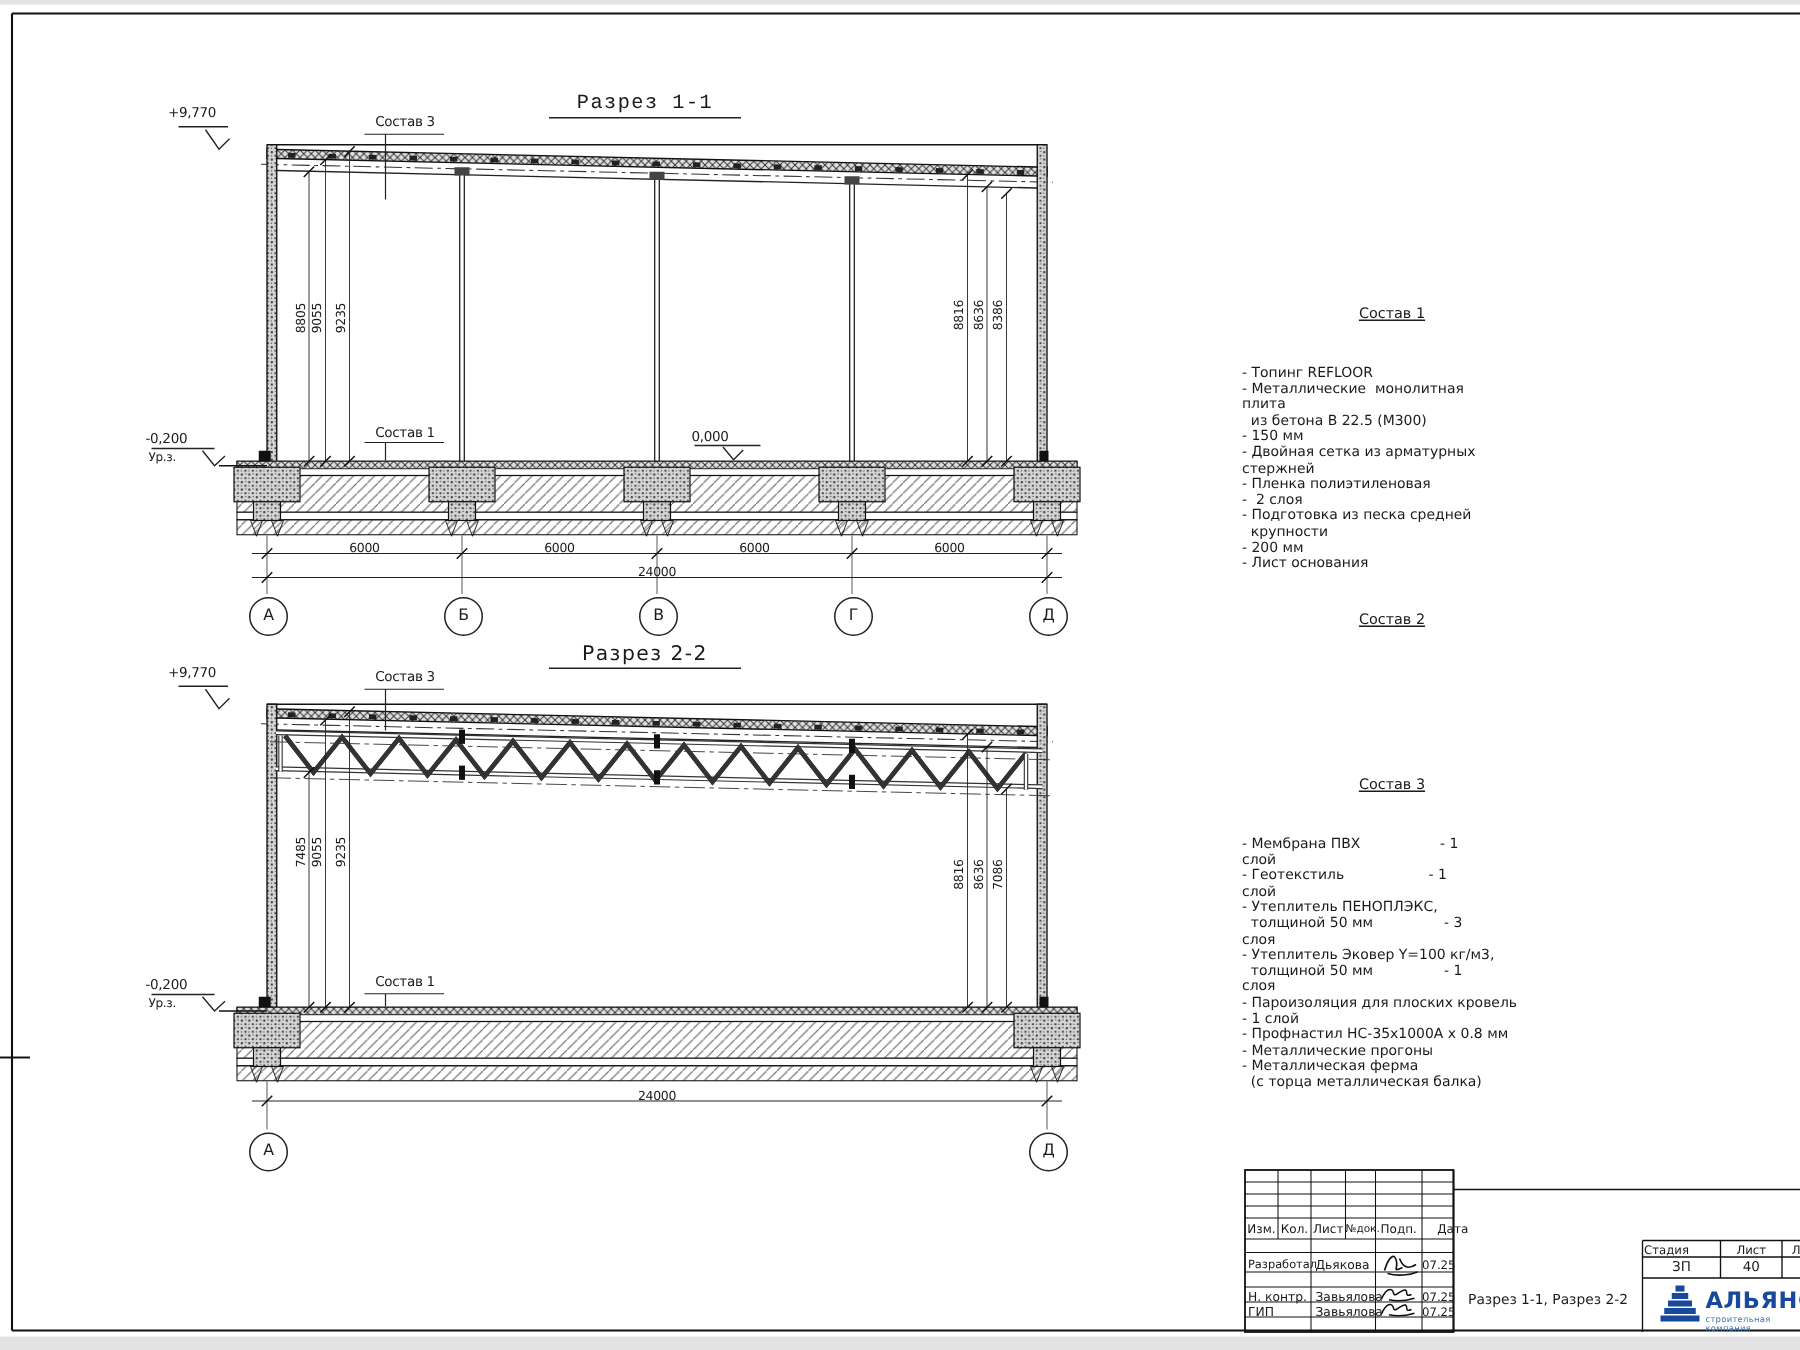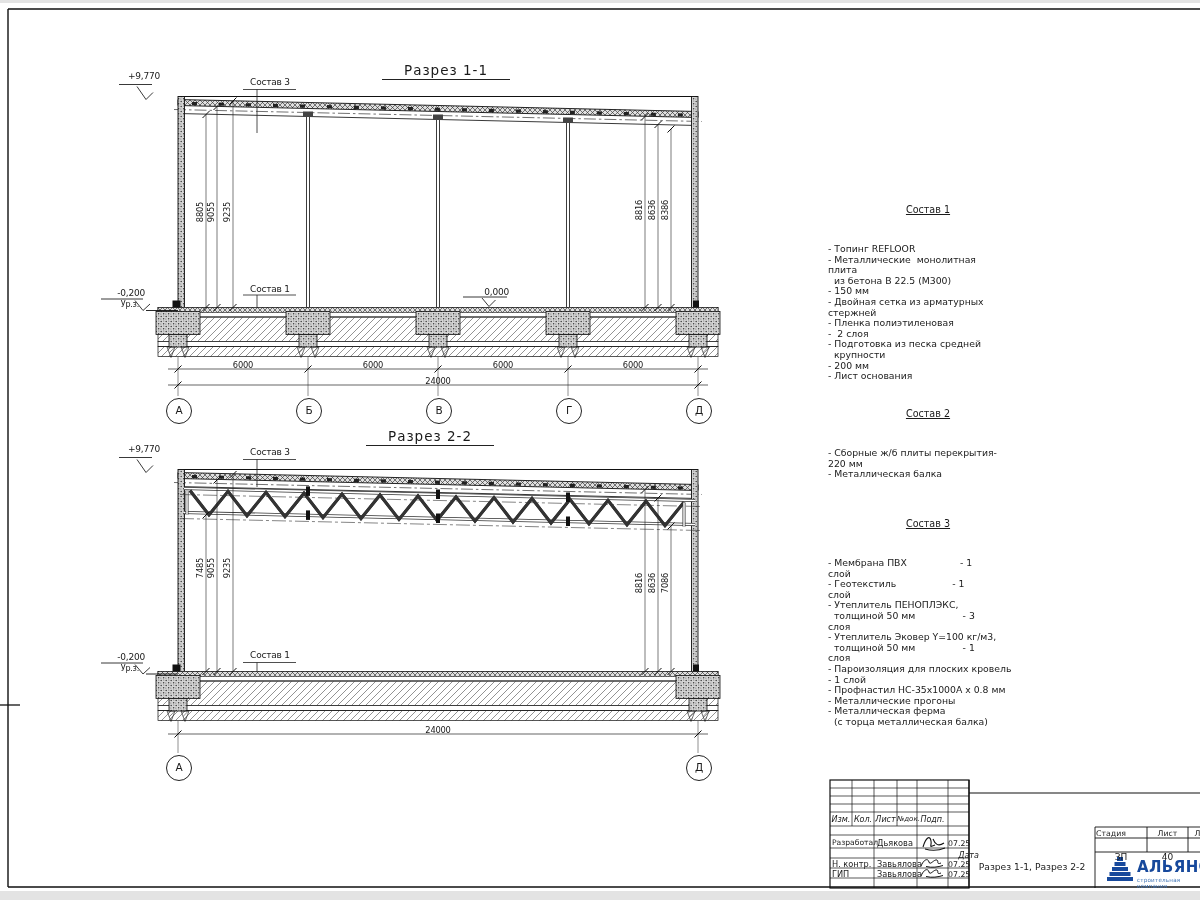--- a/index.html
+++ b/index.html
@@ -2,34 +2,34 @@
 <html><head>
 <meta charset="utf-8">
 <style>
   html,body{margin:0;padding:0;background:#e6e6e6;}
   .screen{position:relative;width:1200px;height:900px;background:#fff;overflow:hidden;
           font-family:"DejaVu Sans",sans-serif;color:#1a1a1a;}
   .strip{position:absolute;left:0;width:1200px;background:#e3e3e3;}
   .t{position:absolute;color:#1a1a1a;letter-spacing:-0.2px;}
   .sec-title{width:128px;text-align:center;font-size:13.5px;border-bottom:1.2px solid #222;
              padding-bottom:1px;letter-spacing:1px;}
-  .elev{width:48px;text-align:right;font-size:9px;}
+  .elev{width:48px;text-align:left;font-size:9px;}
   .lbl{width:60px;text-align:center;font-size:9px;}
   .vdim{width:44px;height:10px;text-align:center;font-size:8.3px;transform:rotate(-90deg);line-height:10px;}
   .hdim{width:60px;text-align:center;font-size:8.3px;}
   .bubble{width:24px;height:24px;border:1.1px solid #222;border-radius:50%;text-align:center;
           font-size:10.5px;line-height:22px;background:#fff;}
   .comp{position:absolute;width:200px;font-size:9.3px;line-height:10.6px;white-space:pre;}
   .comp-title{text-align:center;font-size:9.6px;text-decoration:underline;margin-bottom:7px;white-space:normal;}
   .notes{position:absolute;font-size:9.3px;line-height:13px;white-space:pre;}
-  .tbh{position:absolute;font-size:8px;text-align:center;font-style:italic;}
+  .tbh{position:absolute;font-size:8px;text-align:center;}
   .tbr{position:absolute;font-size:8.2px;}
   .tbd{position:absolute;font-size:7.8px;text-align:center;}
   .stg-h{position:absolute;font-size:7.8px;text-align:center;}
-  .stg-v{position:absolute;font-size:9px;text-align:center;margin-top:12px;}
+  .stg-v{position:absolute;font-size:9px;text-align:center;}
   .doc-title{position:absolute;font-size:9.2px;text-align:center;}
   .logo-main{position:absolute;font-size:15px;font-weight:bold;color:#17499c;letter-spacing:0.4px;}
   .logo-sub{position:absolute;font-size:5.6px;color:#3f74b5;letter-spacing:0.2px;}
   svg{position:absolute;left:0;top:0;}
 </style>
 </head>
 <body>
 
 <div class="screen">
   <div class="strip" style="top:0;height:3px;"></div>
@@ -182,21 +182,21 @@
 
     <g>
       <rect x="1117" y="857" width="6" height="4" fill="#17499c"></rect>
       <rect x="1114.5" y="862" width="11" height="4" fill="#17499c"></rect>
       <rect x="1112" y="867" width="16" height="4" fill="#17499c"></rect>
       <rect x="1109.5" y="872" width="21" height="4" fill="#17499c"></rect>
       <rect x="1107" y="877" width="26" height="4" fill="#17499c"></rect>
     </g>
   </svg>
 
-  <div class="t sec-title" style="left:382px;top:62px;">Разрез 1-1</div>
+  <div class="t sec-title" style="left:366px;top:62px;font-family:Liberation Mono, monospace;">Разрез 1-1</div>
   <div class="t elev" style="left:112px;top:71px;">+9,770</div>
   <div class="t lbl" style="left:240px;top:77px;">Состав 3</div>
   <div class="t lbl" style="left:240px;top:284px;">Состав 1</div>
   <div class="t elev" style="left:461px;top:287px;">0,000</div>
   <div class="t elev" style="left:97px;top:288px;">-0,200</div>
   <div class="t elev" style="left:99px;top:300px;font-size:8px;width:40px;">Ур.з.</div>
   <div class="t vdim" style="left:178px;top:207px;">8805</div>
   <div class="t vdim" style="left:189px;top:207px;">9055</div>
   <div class="t vdim" style="left:205px;top:207px;">9235</div>
   <div class="t vdim" style="left:617px;top:205px;">8816</div>
@@ -228,33 +228,32 @@
   <div class="t hdim" style="left:408px;top:725px;">24000</div>
   <div class="t bubble" style="left:166px;top:755px;">А</div>
   <div class="t bubble" style="left:686px;top:755px;">Д</div>
 
   <div class="comp" style="left:828px;top:184px;">
     <div class="comp-title">Состав 1</div>
     <div><div>- Топинг REFLOOR</div><div>- Металлические  монолитная</div><div>плита</div><div>  из бетона В 22.5 (М300)</div><div>- 150 мм</div><div>- Двойная сетка из арматурных</div><div>стержней</div><div>- Пленка полиэтиленовая</div><div>-  2 слоя</div><div>- Подготовка из песка средней</div><div>  крупности</div><div>- 200 мм</div><div>- Лист основания</div></div>
   </div>
   <div class="comp" style="left:828px;top:388px;">
     <div class="comp-title">Состав 2</div>
-    <div><div>- Сборные ж/б плиты перекрытия-</div><div>220 мм</div><div>- Металлическая балка</div></div>
   </div>
   <div class="comp" style="left:828px;top:498px;">
     <div class="comp-title">Состав 3</div>
     <div><div>- Мембрана ПВХ                  - 1</div><div>слой</div><div>- Геотекстиль                   - 1</div><div>слой</div><div>- Утеплитель ПЕНОПЛЭКС,</div><div>  толщиной 50 мм                - 3</div><div>слоя</div><div>- Утеплитель Эковер Y=100 кг/м3,</div><div>  толщиной 50 мм                - 1</div><div>слоя</div><div>- Пароизоляция для плоских кровель</div><div>- 1 слой</div><div>- Профнастил НС-35х1000А х 0.8 мм</div><div>- Металлические прогоны</div><div>- Металлическая ферма</div><div>  (с торца металлическая балка)</div></div>
   </div>
 
   <div class="tbh" style="left:830px;top:815px;width:22px;">Изм.</div>
   <div class="tbh" style="left:852px;top:815px;width:22px;">Кол.</div>
   <div class="tbh" style="left:874px;top:815px;width:23px;">Лист</div>
   <div class="tbh" style="left:897px;top:815px;width:20px;font-size:7px;">№док.</div>
   <div class="tbh" style="left:917px;top:815px;width:31px;">Подп.</div>
-  <div class="tbh" style="left:948px;top:851px;width:41px;">Дата</div>
+  <div class="tbh" style="left:948px;top:815px;width:41px;">Дата</div>
 
   <div class="tbr" style="left:832px;top:838px;width:42px;font-size:7.6px;">Разработал</div>
   <div class="tbr" style="left:877px;top:838px;width:39px;">Дьякова</div>
   <div class="tbd" style="left:948px;top:839px;width:21px;">07.25</div>
   <div class="tbr" style="left:832px;top:859px;width:42px;">Н. контр.</div>
   <div class="tbr" style="left:877px;top:859px;width:39px;">Завьялова</div>
   <div class="tbd" style="left:948px;top:860px;width:21px;">07.25</div>
   <div class="tbr" style="left:832px;top:869px;width:42px;">ГИП</div>
   <div class="tbr" style="left:877px;top:869px;width:39px;">Завьялова</div>
   <div class="tbd" style="left:948px;top:870px;width:21px;">07.25</div>

